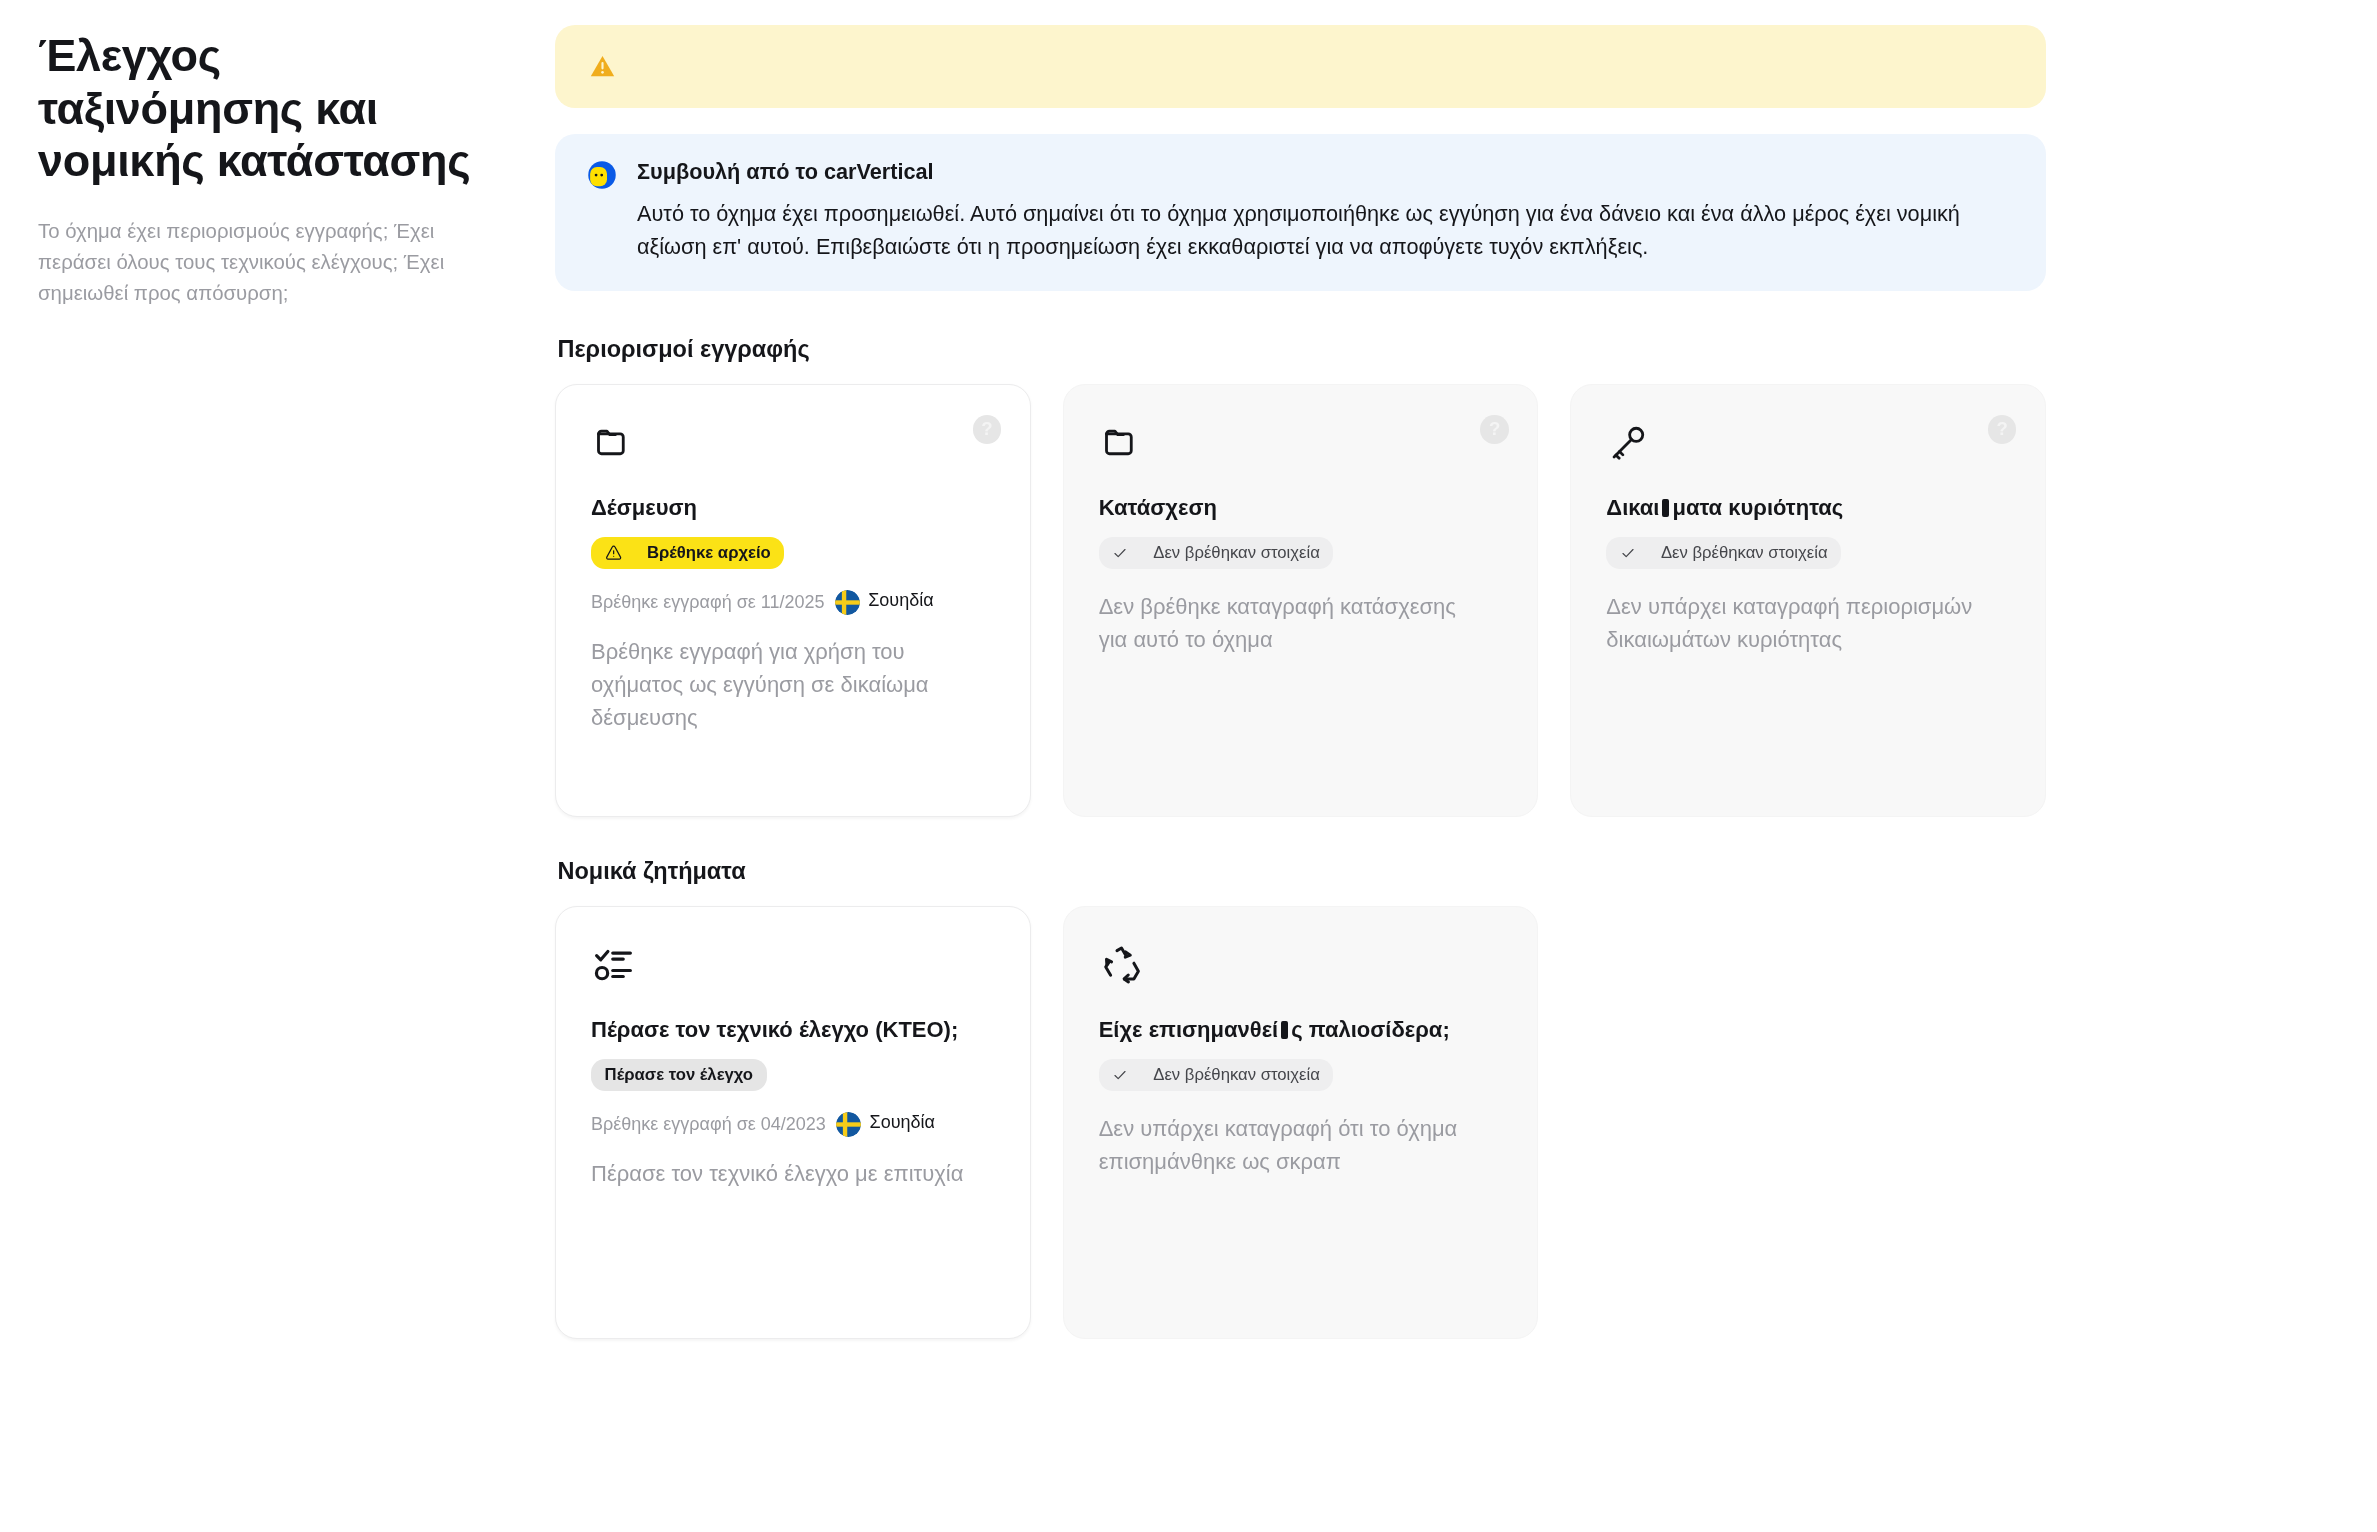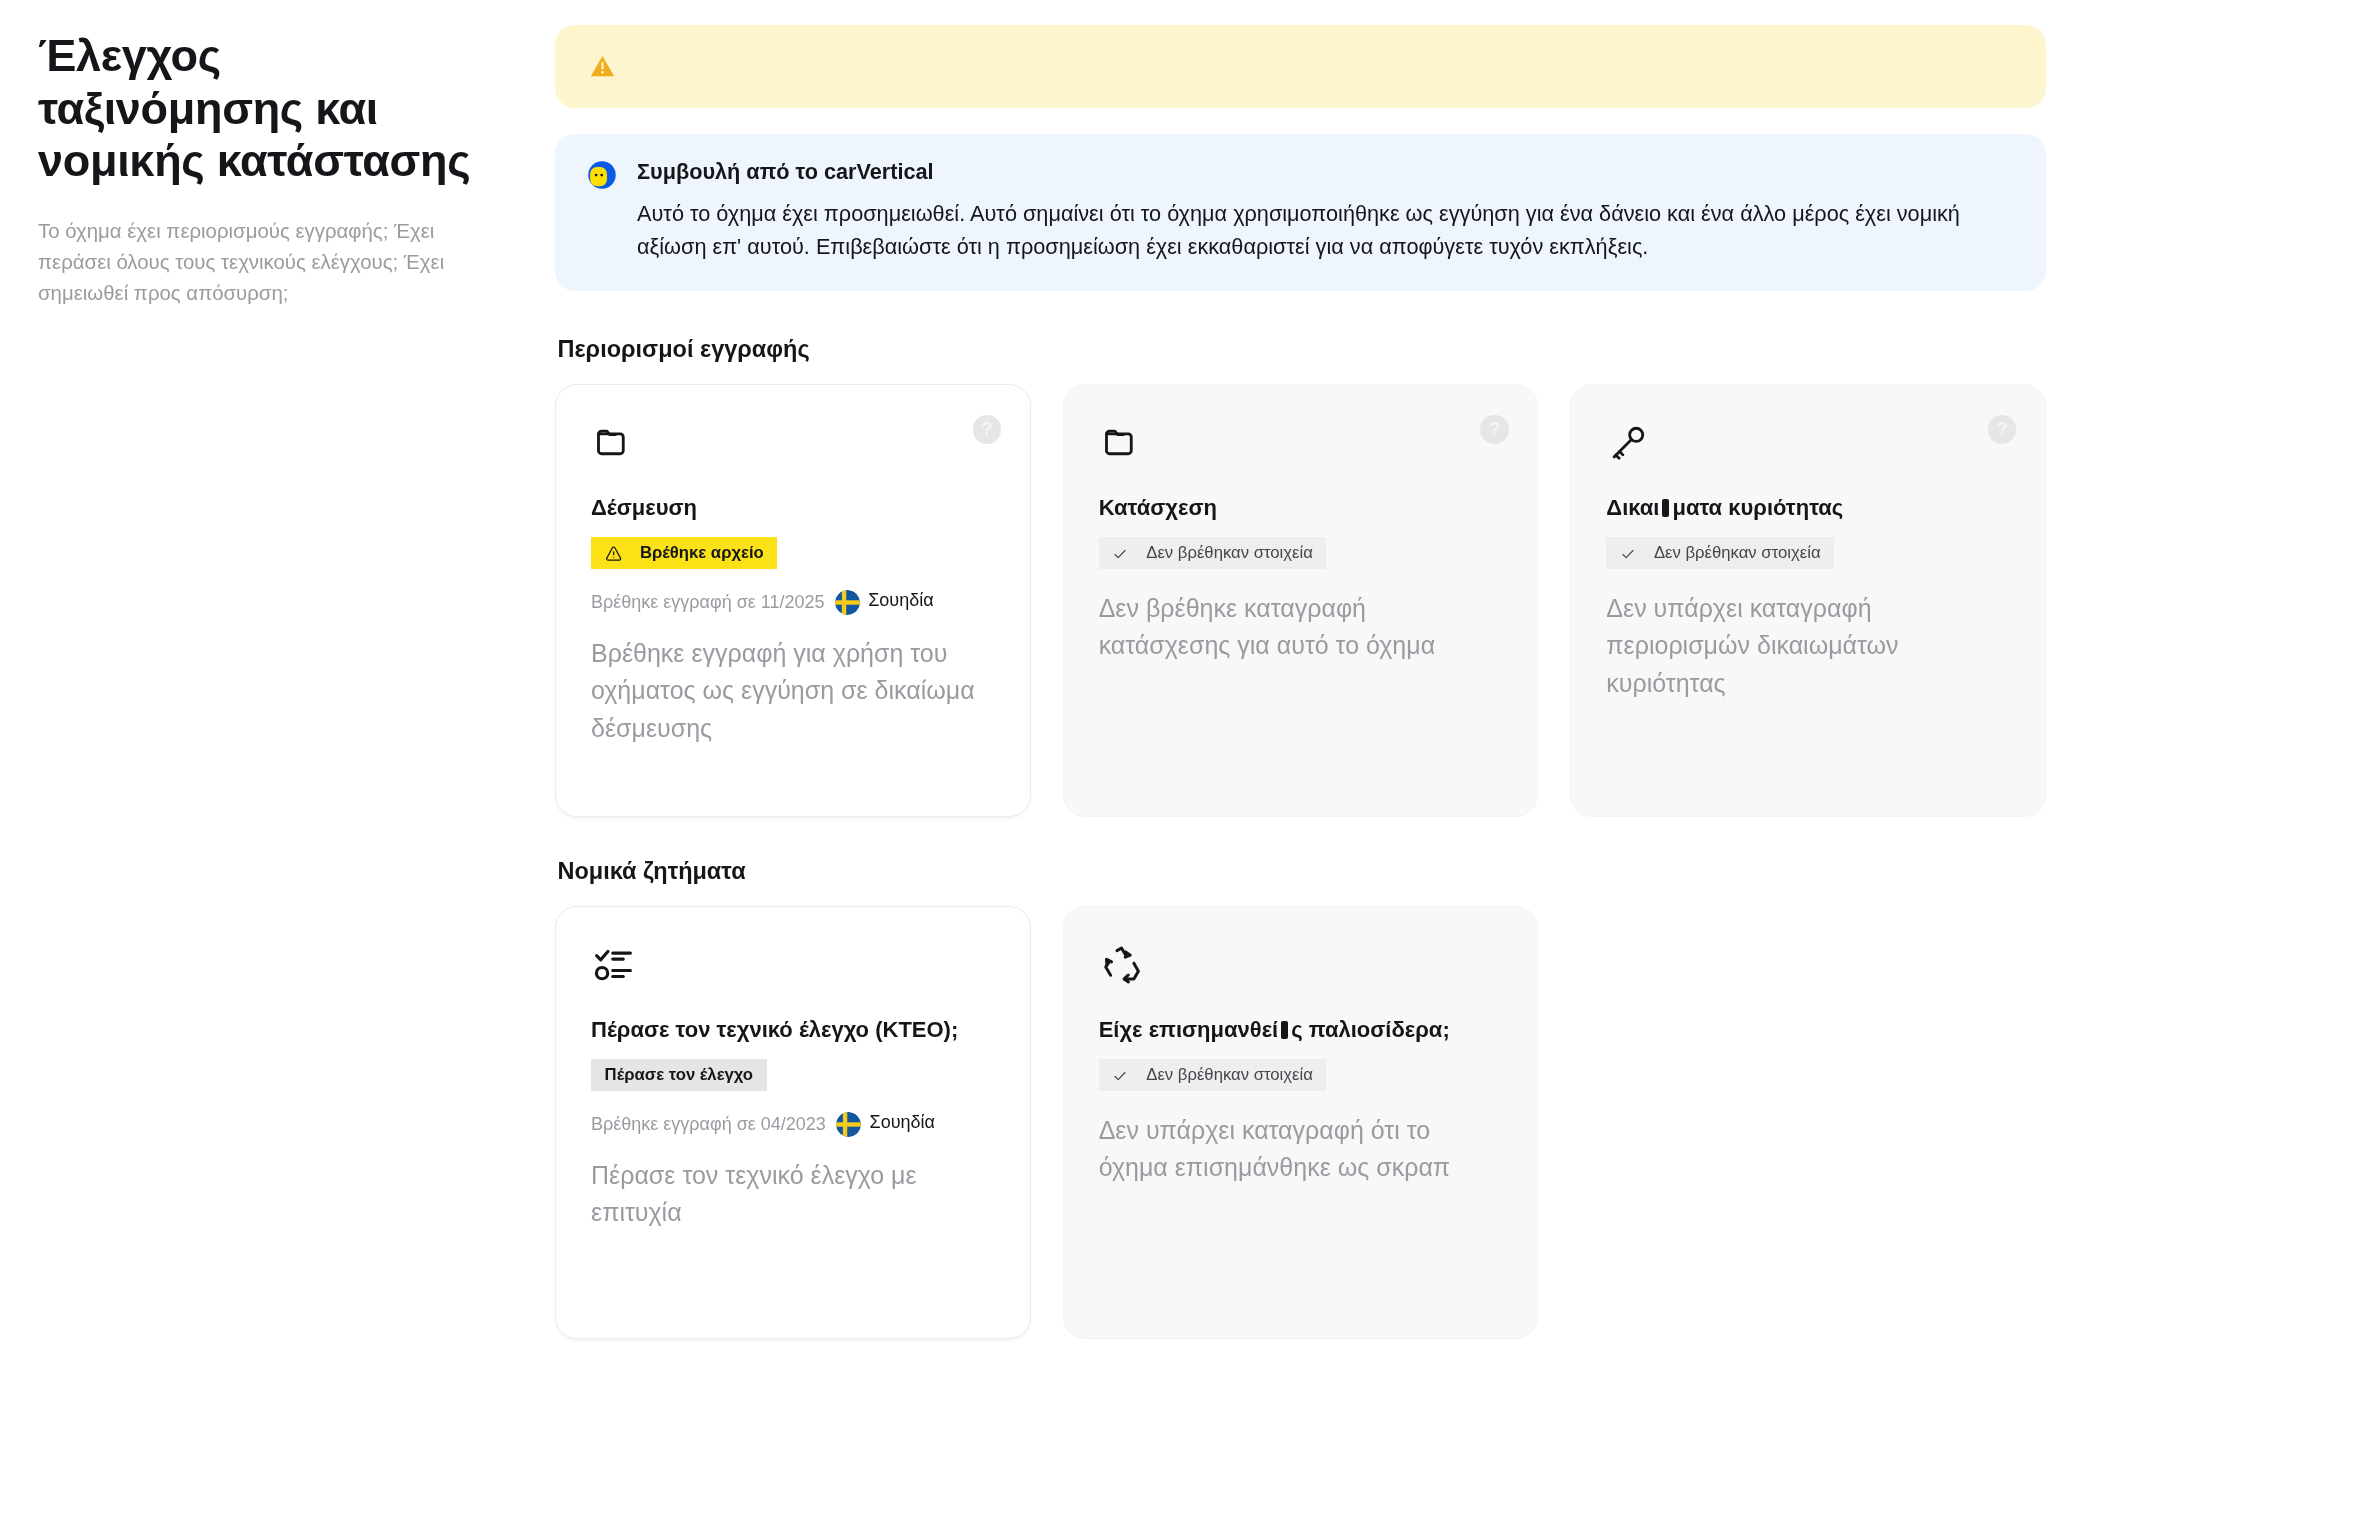--- a/index.html
+++ b/index.html
@@ -150,23 +150,23 @@
     width: 6.8px;
     height: 18.6px;
     background: #15161a;
     border-radius: 1.9px;
     vertical-align: -2.5px;
     margin: 0 3.7px 0 2.5px;
   }
 
   .badge {
     display: inline-flex;
-    align-items: flex-end;
-    gap: 18px;
-    border-radius: 0;
+    align-items: center;
+    gap: 25px;
+    border-radius: 14px;
     padding: 6.8px 13.6px;
     font-size: 16.7px;
     font-weight: 700;
     line-height: 1.1;
     align-self: flex-start;
     margin-bottom: 21px;
   }
 
   .badge--warn    { background: #fbe216; color: #15161a; }
   .badge--neutral { background: #eeeeef; color: #45464b; font-weight: 400; }
@@ -196,21 +196,21 @@
 
   .flag {
     width: 25px;
     height: 25px;
     border-radius: 50%;
     display: block;
     flex: 0 0 auto;
   }
 
   .card-desc {
-    font-size: 25px;
+    font-size: 22px;
     line-height: 1.5;
     color: #9a9ba1;
     font-weight: 400;
     max-width: 96%;
   }
 
   .help-icon {
     position: absolute;
     top: 30px;
     right: 28.5px;

